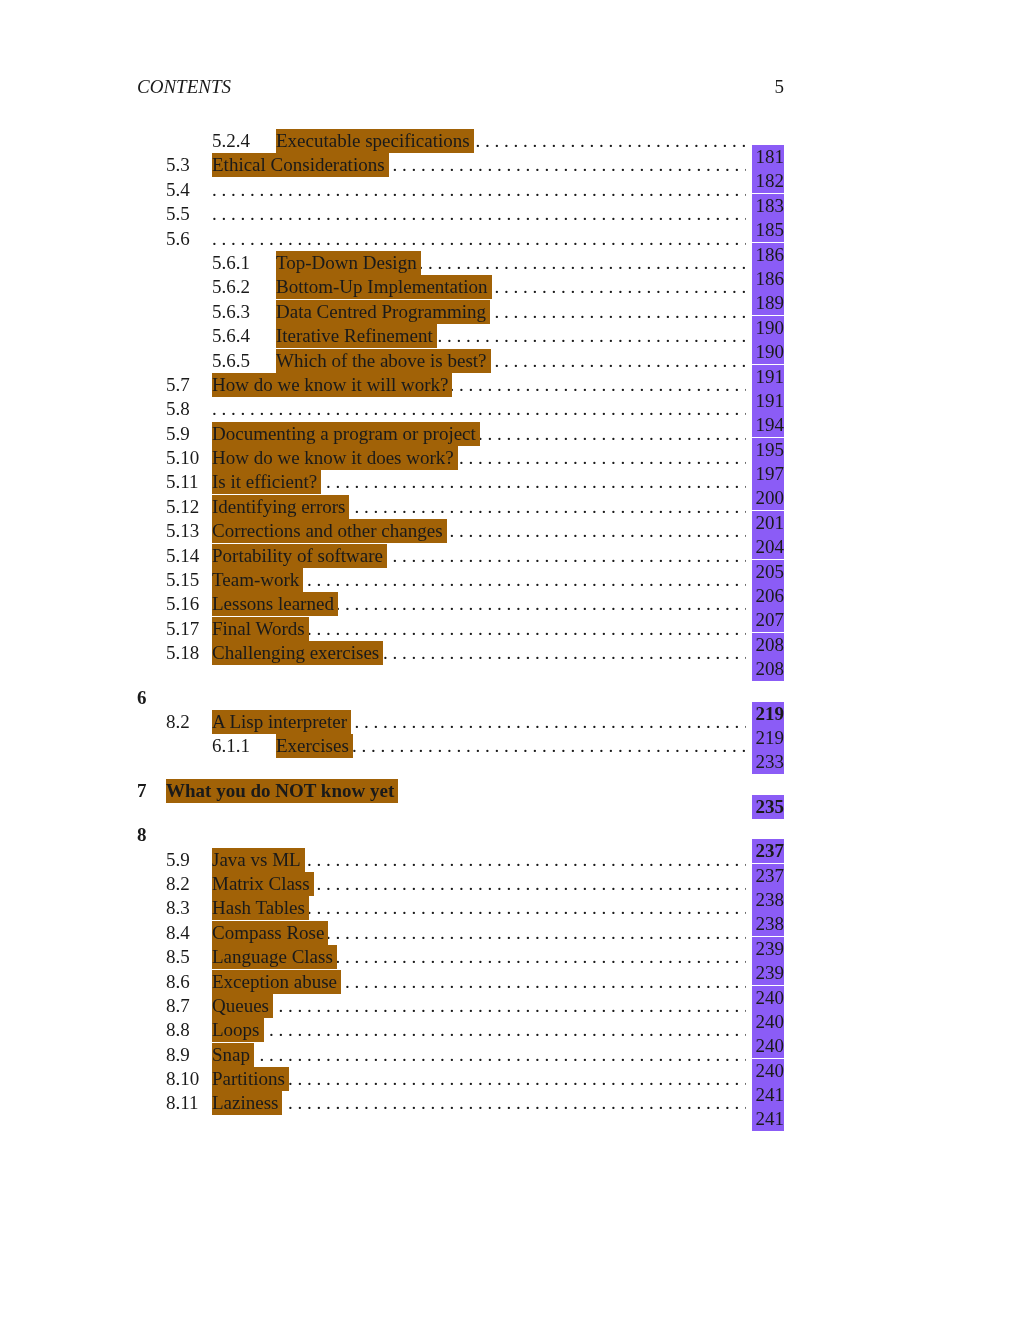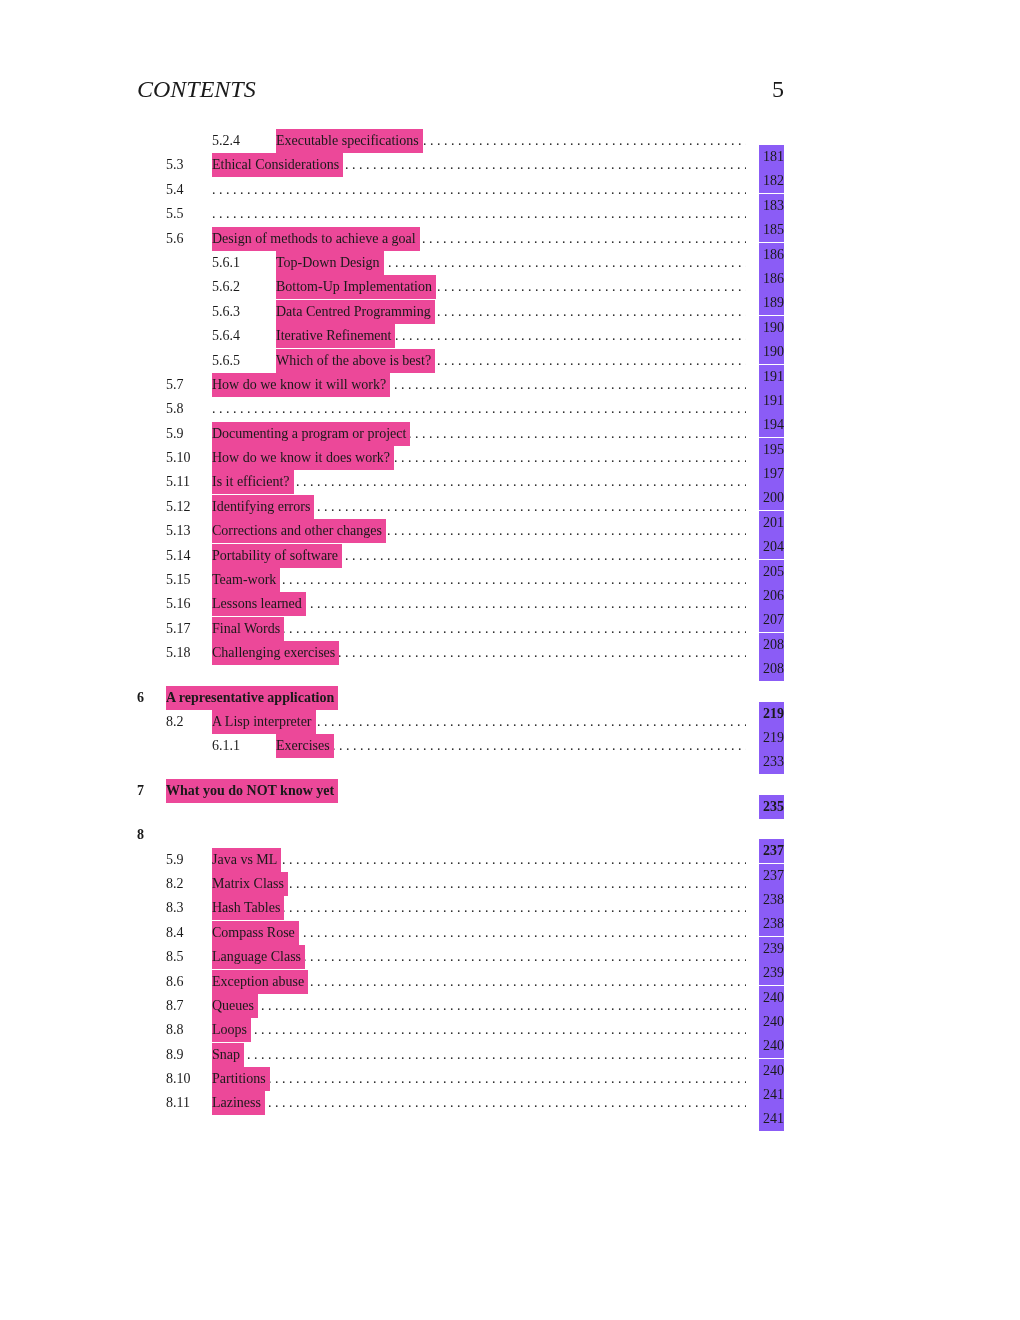--- a/index.html
+++ b/index.html
@@ -1,23 +1,23 @@
 <!DOCTYPE html>
 <html><head>
 <meta charset="utf-8">
 <style>
   html, body { margin:0; padding:0; background:#ffffff; }
   body { width:1020px; height:1320px; position:relative; font-family:"Liberation Serif", "DejaVu Serif", serif; color:#1a1a1a; }
-  .header { position:absolute; left:137px; top:76px; width:647px; height:26px; font-size:24px; }
+  .header { position:absolute; left:137px; top:76px; width:647px; height:26px; font-size:19px; }
   .header .title { position:absolute; left:0; top:0; font-style:italic; }
   .header .pageno { position:absolute; right:0; top:0; }
   .toc { position:absolute; left:137px; top:129px; width:647px; }
-  .row { position:relative; height:24.4px; font-size:14px; line-height:24px; }
+  .row { position:relative; height:24.4px; font-size:19px; line-height:24px; }
   .row .num { position:absolute; top:0; }
-  .row .lbl { position:absolute; top:0; background:#ec4899; padding-right:4px; white-space:nowrap; z-index:2; }
+  .row .lbl { position:absolute; top:0; background:#a16207; padding-right:4px; white-space:nowrap; z-index:2; }
   .row .dots { position:absolute; top:0; right:38px; overflow:hidden; white-space:nowrap; text-align:right; letter-spacing:0; z-index:1; color:#1a1a1a; }
   .row .pg { position:absolute; right:0; top:16px; background:#8b5cf6; padding-left:4px; z-index:2; }
   .lvl1 .num { left:29px; }
   .lvl1 .lbl { left:75px; }
   .lvl1 .dots { left:75px; }
   .lvl2 .num { left:75px; }
   .lvl2 .lbl { left:139px; }
   .lvl2 .dots { left:139px; }
   .chap { font-weight:bold; margin-top:20px; }
   .chap .num { left:0; }
@@ -49,21 +49,20 @@
       <span class="dots"> . . . . . . . . . . . . . . . . . . . . . . . . . . . . . . . . . . . . . . . . . . . . . . . . . . . . . . . . . . . . . . . . . . . . . . . . . . . . . . . . . . . . . . . . . . . . . . . . . . . . . . . . . . . . . . . . . . . . . . . .</span>
       <span class="pg">183</span>
     </div>
     <div class="row lvl1">
       <span class="num">5.5</span>
       <span class="dots"> . . . . . . . . . . . . . . . . . . . . . . . . . . . . . . . . . . . . . . . . . . . . . . . . . . . . . . . . . . . . . . . . . . . . . . . . . . . . . . . . . . . . . . . . . . . . . . . . . . . . . . . . . . . . . . . . . . . . . . . .</span>
       <span class="pg">185</span>
     </div>
     <div class="row lvl1">
       <span class="num">5.6</span>
-      <span class="lbl">Design of methods to achieve a goal</span>
       <span class="dots"> . . . . . . . . . . . . . . . . . . . . . . . . . . . . . . . . . . . . . . . . . . . . . . . . . . . . . . . . . . . . . . . . . . . . . . . . . . . . . . . . . . . . . . . . . . . . . . . . . . . . . . . . . . . . . . . . . . . . . . . .</span>
       <span class="pg">186</span>
     </div>
     <div class="row lvl2">
       <span class="num">5.6.1</span>
       <span class="lbl">Top-Down Design</span>
       <span class="dots"> . . . . . . . . . . . . . . . . . . . . . . . . . . . . . . . . . . . . . . . . . . . . . . . . . . . . . . . . . . . . . . . . . . . . . . . . . . . . . . . . . . . . . . . . . . . . . . . . . . . . . . . . . . . . . . . . . . . . . . . .</span>
       <span class="pg">186</span>
     </div>
     <div class="row lvl2">
@@ -156,21 +155,20 @@
       <span class="pg">208</span>
     </div>
     <div class="row lvl1">
       <span class="num">5.18</span>
       <span class="lbl">Challenging exercises</span>
       <span class="dots"> . . . . . . . . . . . . . . . . . . . . . . . . . . . . . . . . . . . . . . . . . . . . . . . . . . . . . . . . . . . . . . . . . . . . . . . . . . . . . . . . . . . . . . . . . . . . . . . . . . . . . . . . . . . . . . . . . . . . . . . .</span>
       <span class="pg">208</span>
     </div>
     <div class="row chap">
       <span class="num">6</span>
-      <span class="lbl">A representative application</span>
       <span class="pg">219</span>
     </div>
     <div class="row lvl1">
       <span class="num">8.2</span>
       <span class="lbl">A Lisp interpreter</span>
       <span class="dots"> . . . . . . . . . . . . . . . . . . . . . . . . . . . . . . . . . . . . . . . . . . . . . . . . . . . . . . . . . . . . . . . . . . . . . . . . . . . . . . . . . . . . . . . . . . . . . . . . . . . . . . . . . . . . . . . . . . . . . . . .</span>
       <span class="pg">219</span>
     </div>
     <div class="row lvl2">
       <span class="num">6.1.1</span>

